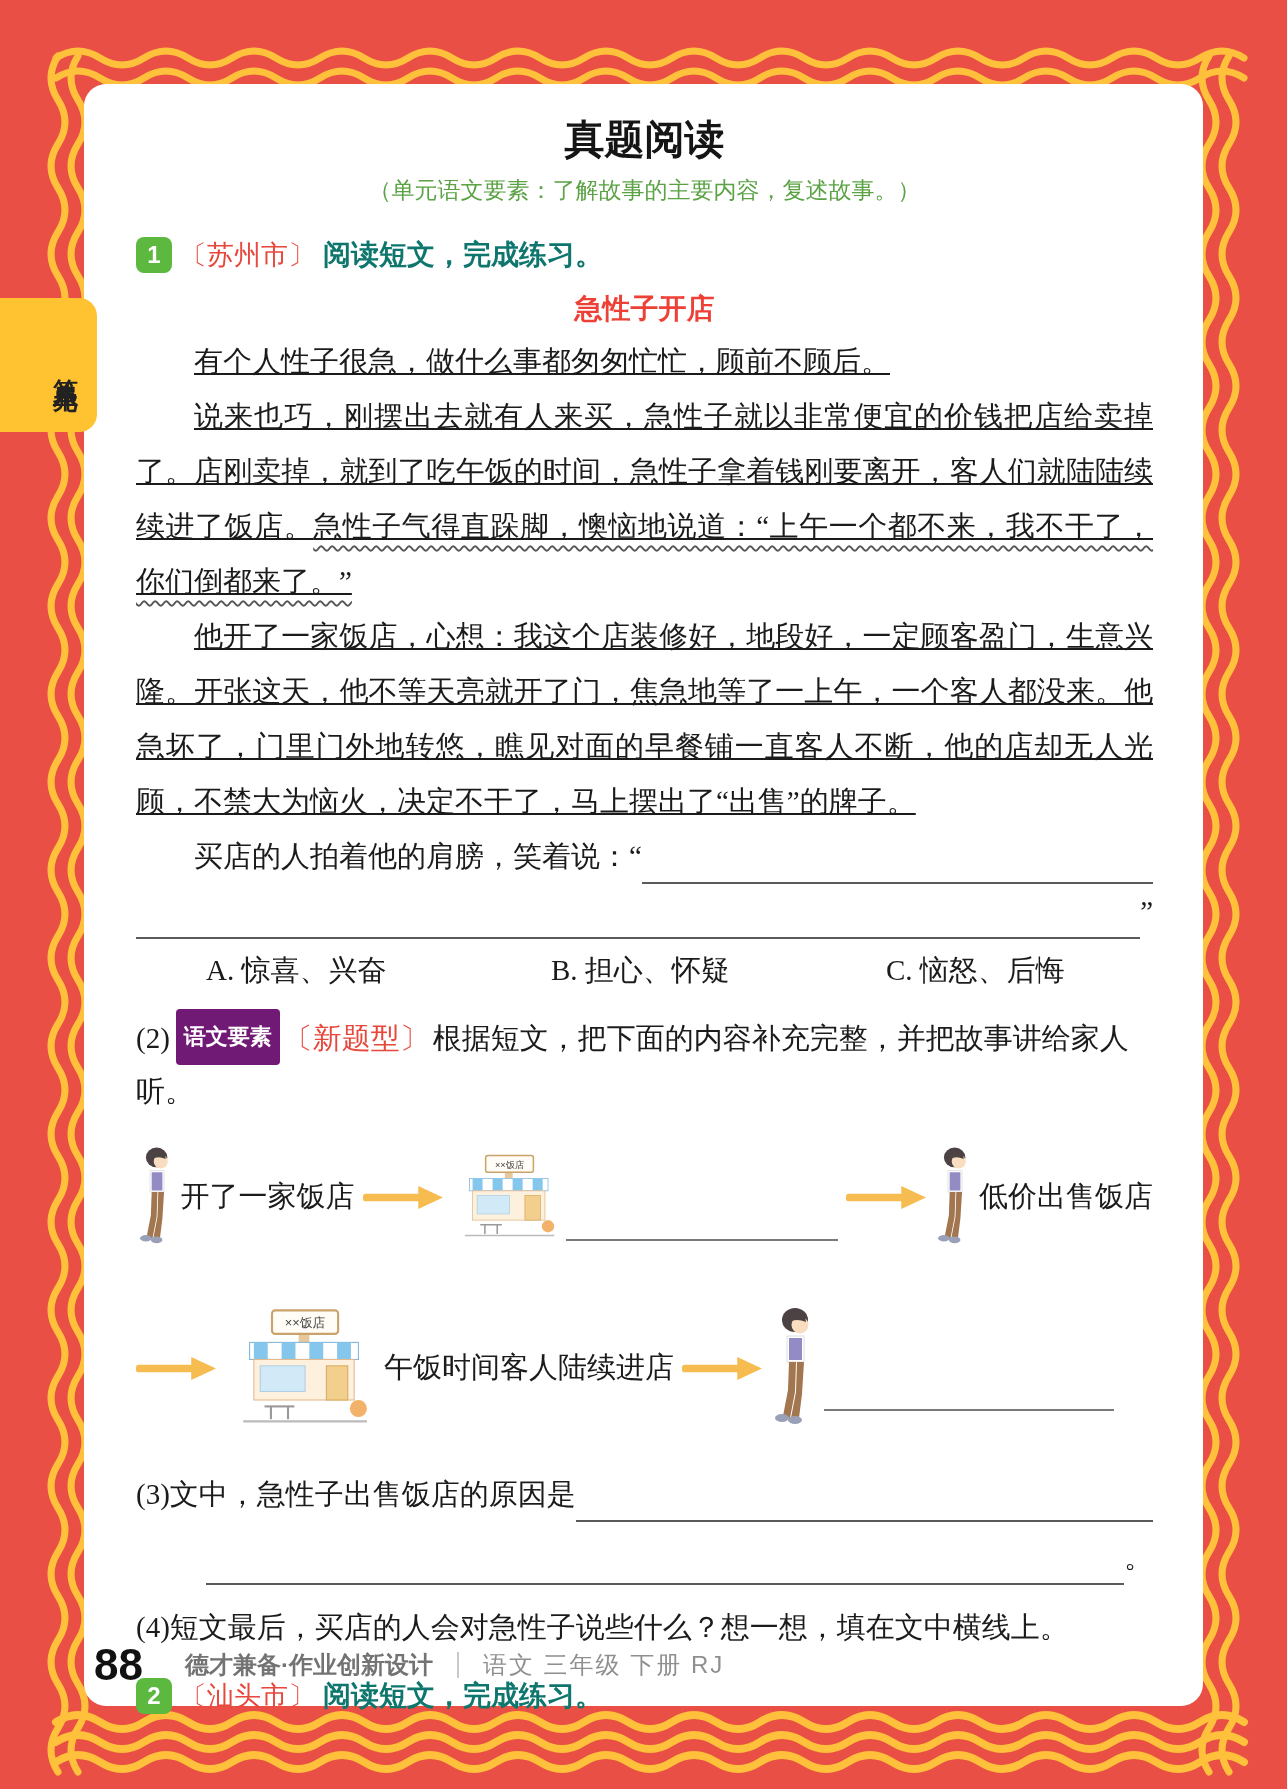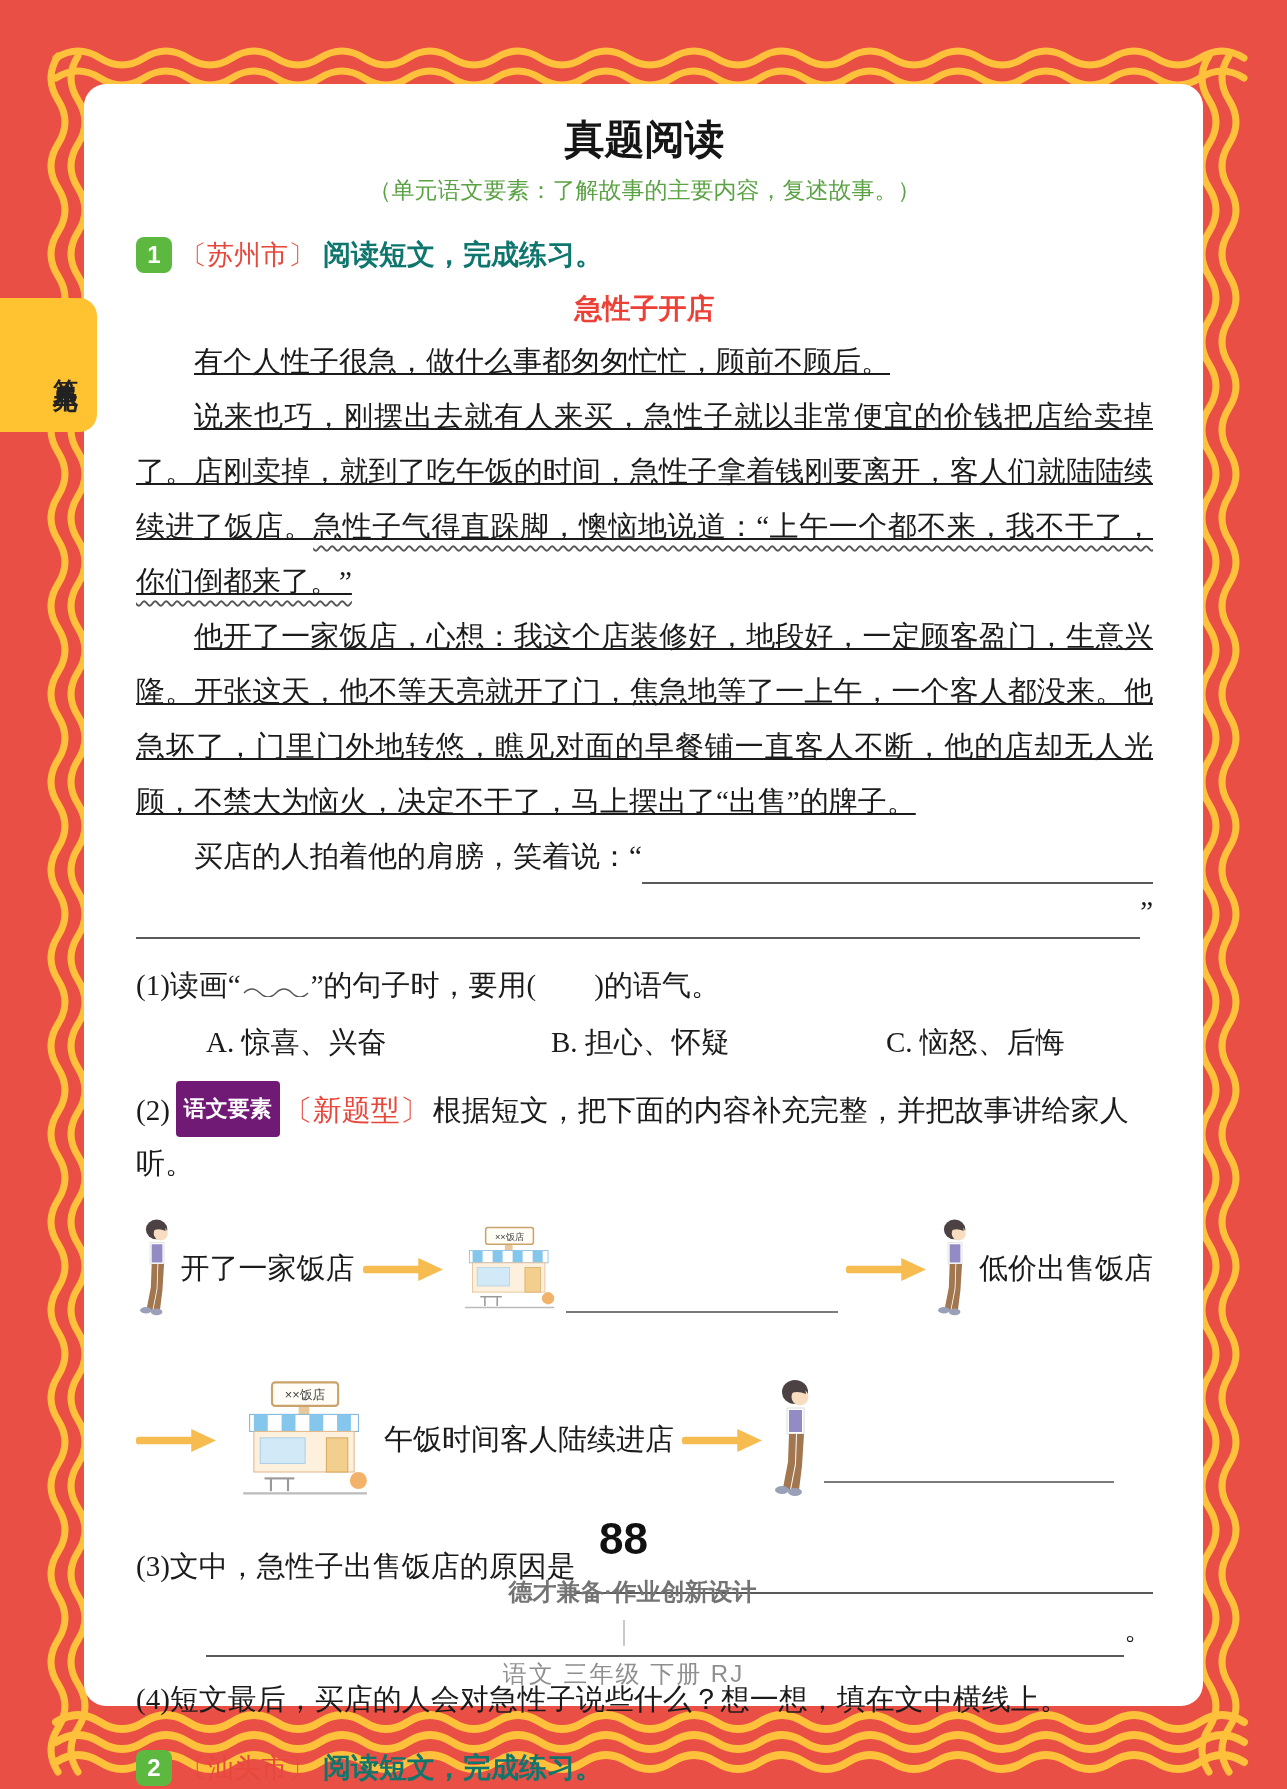--- a/index.html
+++ b/index.html
@@ -34,21 +34,21 @@
   .options-row{display:flex;padding-left:70px;font-size:29px;margin-top:12px;}
   .opt-a{flex:0 0 345px;}
   .opt-b{flex:0 0 335px;}
   .kw-badge{background:#701a75;color:#fff;font-family:"Liberation Sans",sans-serif;font-weight:bold;
         font-size:22px;padding:2px 8px;border-radius:4px;margin:0 4px 0 6px;display:inline-block;vertical-align:4px;}
   .kw-tag{color:#e8473c;margin-right:4px;}
   .flow-row{display:flex;align-items:center;margin-top:14px;}
   .flow-label{font-size:29px;white-space:nowrap;}
   .arrow-svg{flex:0 0 auto;margin:0 8px;}
   .short-line{border-bottom:2px solid #7a7a7a;align-self:flex-end;}
-  .footer{position:absolute;left:10px;right:50px;bottom:16px;display:flex;align-items:center;gap:12px;flex-direction:column;}
+  .footer{position:absolute;left:10px;right:50px;bottom:16px;display:flex;align-items:center;gap:24px;}
   .footer-num{font-family:"Liberation Sans",sans-serif;font-weight:bold;font-size:44px;color:#111;}
   .footer-brand{color:#737373;font-family:"Liberation Sans",sans-serif;font-weight:bold;font-size:24px;margin-left:18px;}
   .footer-sep{width:2px;height:26px;background:#c9c9c9;}
   .footer-info{color:#8f8f8f;font-family:"Liberation Sans",sans-serif;font-size:24px;letter-spacing:2px;}
   .spacer{flex:1 1 auto;}
 </style>
 </head>
 <body>
 
 <div class="page">
@@ -124,25 +124,20 @@
 
     <div class="flex-line">
       <span style="padding-left:58px;white-space:nowrap;">买店的人拍着他的肩膀，笑着说：“</span>
       <span class="ans-line"></span>
     </div>
     <div class="flex-line">
       <span class="ans-line"></span>
       <span>”</span>
     </div>
 
-    <div class="subq" style="margin-top:20px;">
-      <span>(1)</span><span>读画“</span><svg width="70" height="14" style="vertical-align:-2px;">
-          <path d="M3 10 q8 -8 16 0 t16 0 t16 0 t16 0" stroke="#555" fill="none" stroke-width="1.5"></path>
-        </svg><span>”的句子时，要用(　　)的语气。</span>
-    </div>
     <div class="options-row">
       <span class="opt-a">A. 惊喜、兴奋</span>
       <span class="opt-b">B. 担心、怀疑</span>
       <span>C. 恼怒、后悔</span>
     </div>
 
     <div class="subq" style="margin-top:18px;">
       <span>(2)</span><span class="kw-badge">语文要素</span><span class="kw-tag">〔新题型〕</span><span>根据短文，把下面的内容补充完整，并把故事讲给家人听。</span>
     </div>
 

